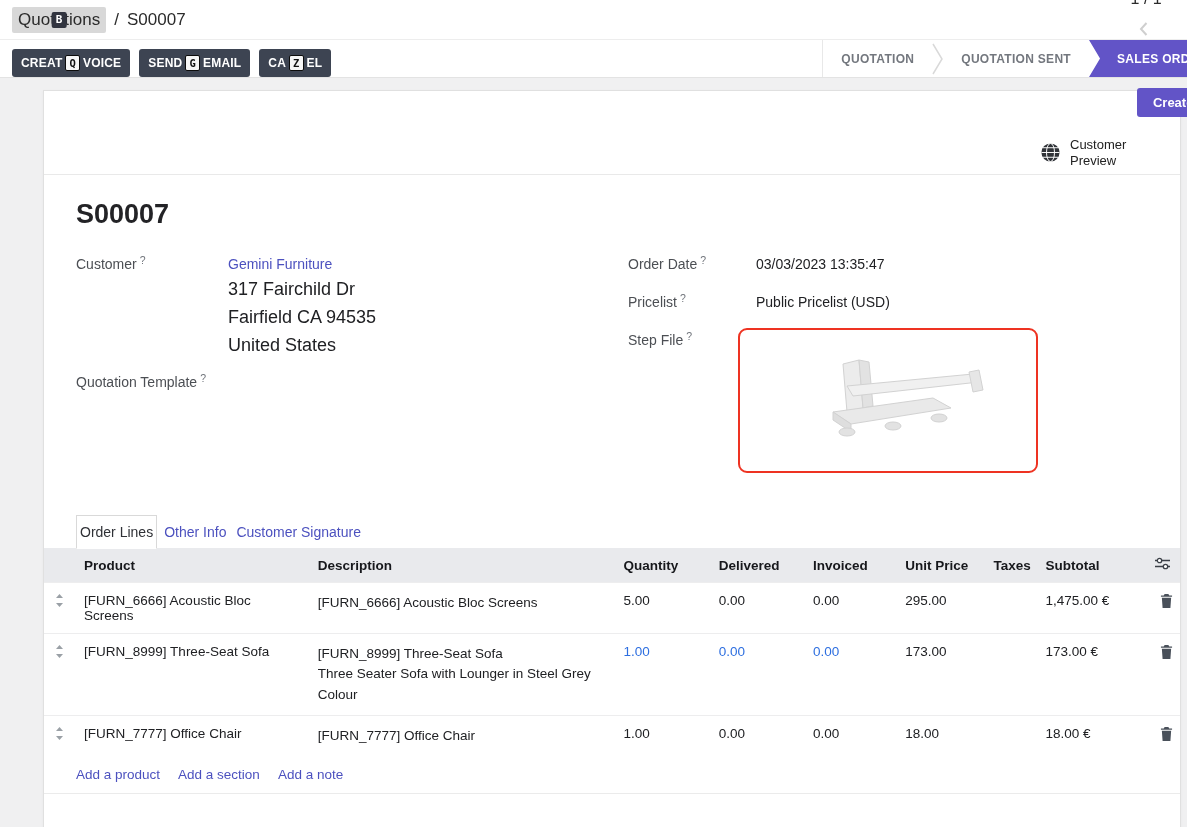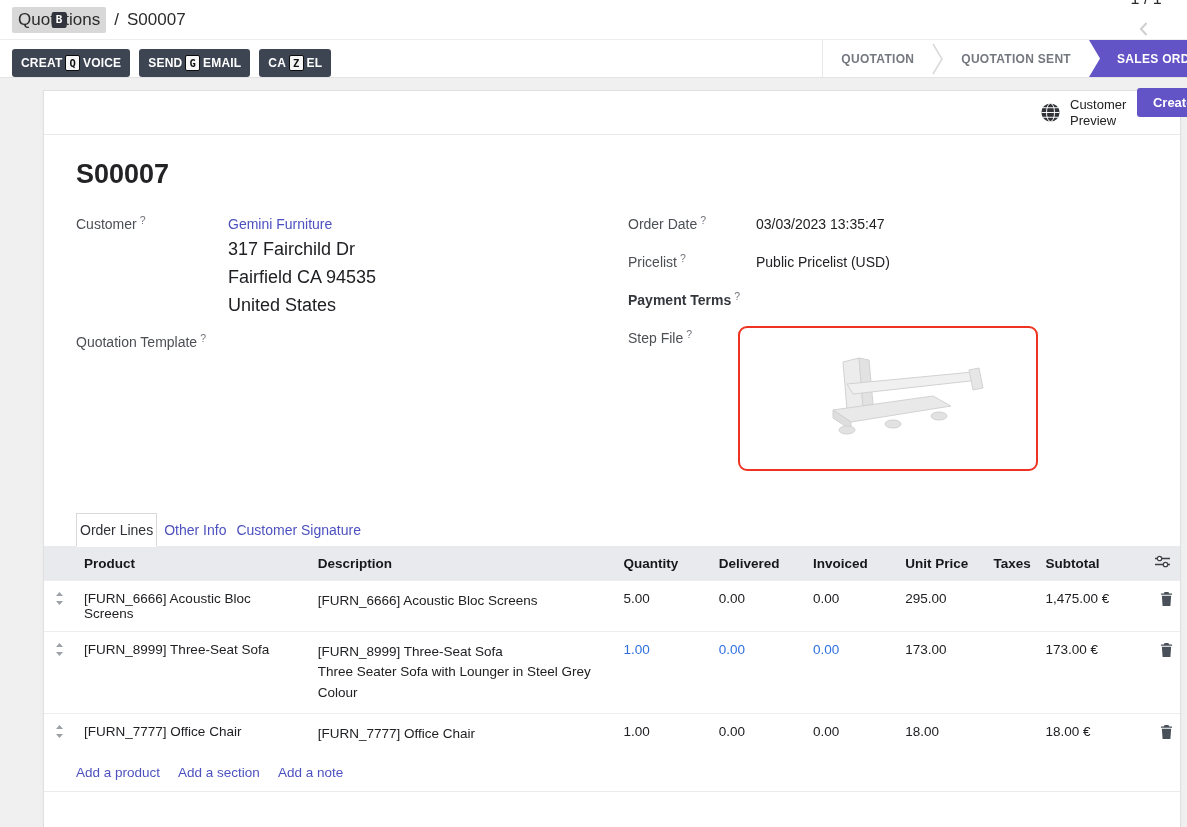--- a/index.html
+++ b/index.html
@@ -29,21 +29,21 @@
   .btn-bar-left{display:flex;align-items:flex-end;gap:9px;padding-left:12px;}
   .o-btn{background:var(--btn-dark);color:#fff;border:none;border-radius:3px;font-size:12px;font-weight:600;letter-spacing:.2px;padding:6px 9px;font-family:inherit;display:flex;align-items:center;cursor:pointer;}
   .statusbar{display:flex;align-items:stretch;border-left:1px solid #e8e8e8;}
   .stage{display:flex;align-items:center;padding:0 18px;font-size:12px;font-weight:600;color:#73777e;letter-spacing:.3px;cursor:pointer;background:none;border:none;font-family:inherit;}
   .stage-sep{display:flex;align-items:center;}
   .stage-active{background:var(--accent);color:#fff;clip-path:polygon(0 0,100% 0,100% 100%,0 100%,11px 50%);padding:0 42px 0 28px;margin-right:-62px;}
 
   
   .content{height:749px;background:#f0f0f1;padding-top:12px;overflow:hidden;}
   .sheet{margin:0 6px 0 43px;background:#fff;border:1px solid #e0e0e0;box-shadow:0 1px 3px rgba(0,0,0,.04);height:1200px;}
-  .sheet-toolbar{height:44px;border-bottom:1px solid #e9e9e9;display:flex;justify-content:flex-end;align-items:center;padding-right:42px;}
+  .sheet-toolbar{height:44px;border-bottom:1px solid #e9e9e9;display:flex;justify-content:flex-end;align-items:center;padding-right:42px;margin-top:40px;}
   .cust-preview{display:flex;align-items:center;gap:9px;background:none;border:none;font-family:inherit;font-size:13px;color:#222;cursor:pointer;text-align:left;}
   .cust-preview .lbl{width:68px;line-height:1.2;}
   .sheet-body{padding-top:18px;}
   .pad{padding-left:32px;padding-right:46px;}
   h1.title{font-size:27px;font-weight:600;color:#232326;margin:6px 0 26px;}
   .grid{display:grid;grid-template-columns:552px 1fr;}
   .frow{display:flex;margin-bottom:8px;}
   .flabel{font-size:14px;color:#4c4f54;}
   .lcol .flabel-cell{width:152px;flex:0 0 152px;}
   .rcol .flabel-cell{width:128px;flex:0 0 128px;}
@@ -192,26 +192,20 @@
               <div class="flabel-cell">
                 <span class="flabel">Order Date</span><span class="q">?</span>
               </div>
               <div class="fvalue">03/03/2023 13:35:47</div>
             </div>
             <div class="frow">
               <div class="flabel-cell">
                 <span class="flabel">Pricelist</span><span class="q">?</span>
               </div>
               <div class="fvalue">Public Pricelist (USD)</div>
-            </div>
-            <div class="frow">
-              <div class="flabel-cell">
-                <span class="flabel bold-label">Payment Terms</span><span class="q">?</span>
-              </div>
-              <div class="fvalue"></div>
             </div>
             <div class="frow">
               <div class="flabel-cell">
                 <span class="flabel">Step File</span><span class="q">?</span>
               </div>
               <div class="stepfile-box">
                 <svg width="230" height="110" viewBox="0 0 230 110">
                   <g stroke="#d2d2d2" stroke-width="1">
                     <polygon points="70,18 86,14 90,62 74,66" fill="#ececec"></polygon>
                     <polygon points="86,14 96,16 100,60 90,62" fill="#e2e2e2"></polygon>

